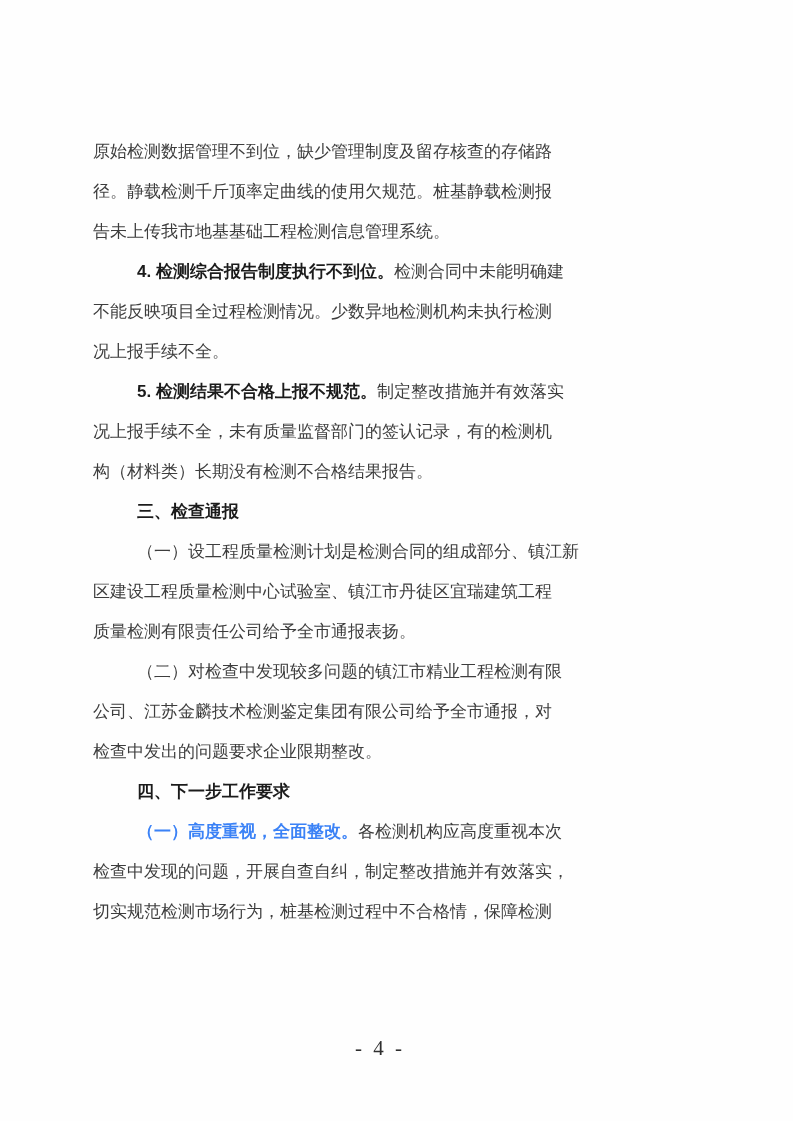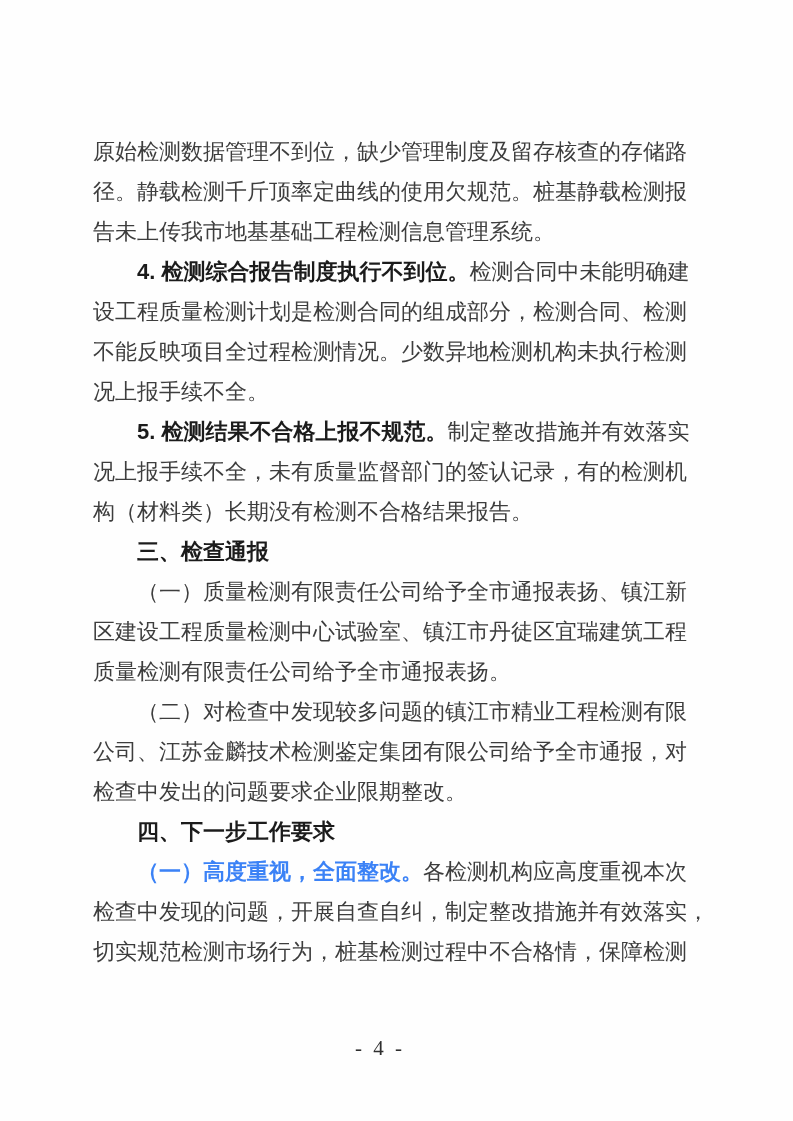--- a/index.html
+++ b/index.html
@@ -17,21 +17,21 @@
   }
   .textblock {
     position: absolute;
     left: 93px;
     top: 132px;
     width: 625px;
   }
   .line {
     height: 40px;
     line-height: 40px;
-    font-size: 22px;
+    font-size: 17px;
     color: #3d3d3d;
     white-space: nowrap;
     letter-spacing: 0px;
   }
   .indent {
     text-indent: 44px;
   }
   .hei {
     font-family: "Liberation Sans", "DejaVu Sans", sans-serif;
     font-weight: 700;
@@ -60,31 +60,30 @@
 
 <div class="page">
 
   <div class="textblock">
 
     <div class="line"><span>原始检测数据管理不到位，缺少管理制度及留存核查的存储路</span></div>
     <div class="line"><span>径。静载检测千斤顶率定曲线的使用欠规范。桩基静载检测报</span></div>
     <div class="line"><span>告未上传我市地基基础工程检测信息管理系统。</span></div>
 
     <div class="line indent"><span class="hei">4. 检测综合报告制度执行不到位。</span><span>检测合同中未能明确建</span></div>
-    <div class="line"><span>设工程质量检测计划是检测合同的组成部分，检测合同、检测</span></div>
     <div class="line"><span>不能反映项目全过程检测情况。少数异地检测机构未执行检测</span></div>
     <div class="line"><span>况上报手续不全。</span></div>
 
     <div class="line indent"><span class="hei">5. 检测结果不合格上报不规范。</span><span>制定整改措施并有效落实</span></div>
     <div class="line"><span>况上报手续不全，未有质量监督部门的签认记录，有的检测机</span></div>
     <div class="line"><span>构（材料类）长期没有检测不合格结果报告。</span></div>
 
     <div class="line indent"><span class="hei">三、检查通报</span></div>
 
-    <div class="line indent"><span>（一）质量检测有限责任公司给予全市通报表扬、镇江新</span></div>
+    <div class="line indent"><span>（一）设工程质量检测计划是检测合同的组成部分、镇江新</span></div>
     <div class="line"><span>区建设工程质量检测中心试验室、镇江市丹徒区宜瑞建筑工程</span></div>
     <div class="line"><span>质量检测有限责任公司给予全市通报表扬。</span></div>
 
     <div class="line indent"><span>（二）对检查中发现较多问题的镇江市精业工程检测有限</span></div>
     <div class="line"><span>公司、江苏金麟技术检测鉴定集团有限公司给予全市通报，对</span></div>
     <div class="line"><span>检查中发出的问题要求企业限期整改。</span></div>
 
     <div class="line indent"><span class="hei">四、下一步工作要求</span></div>
 
     <div class="line indent"><span class="kai">（一）高度重视，全面整改。</span><span>各检测机构应高度重视本次</span></div>

